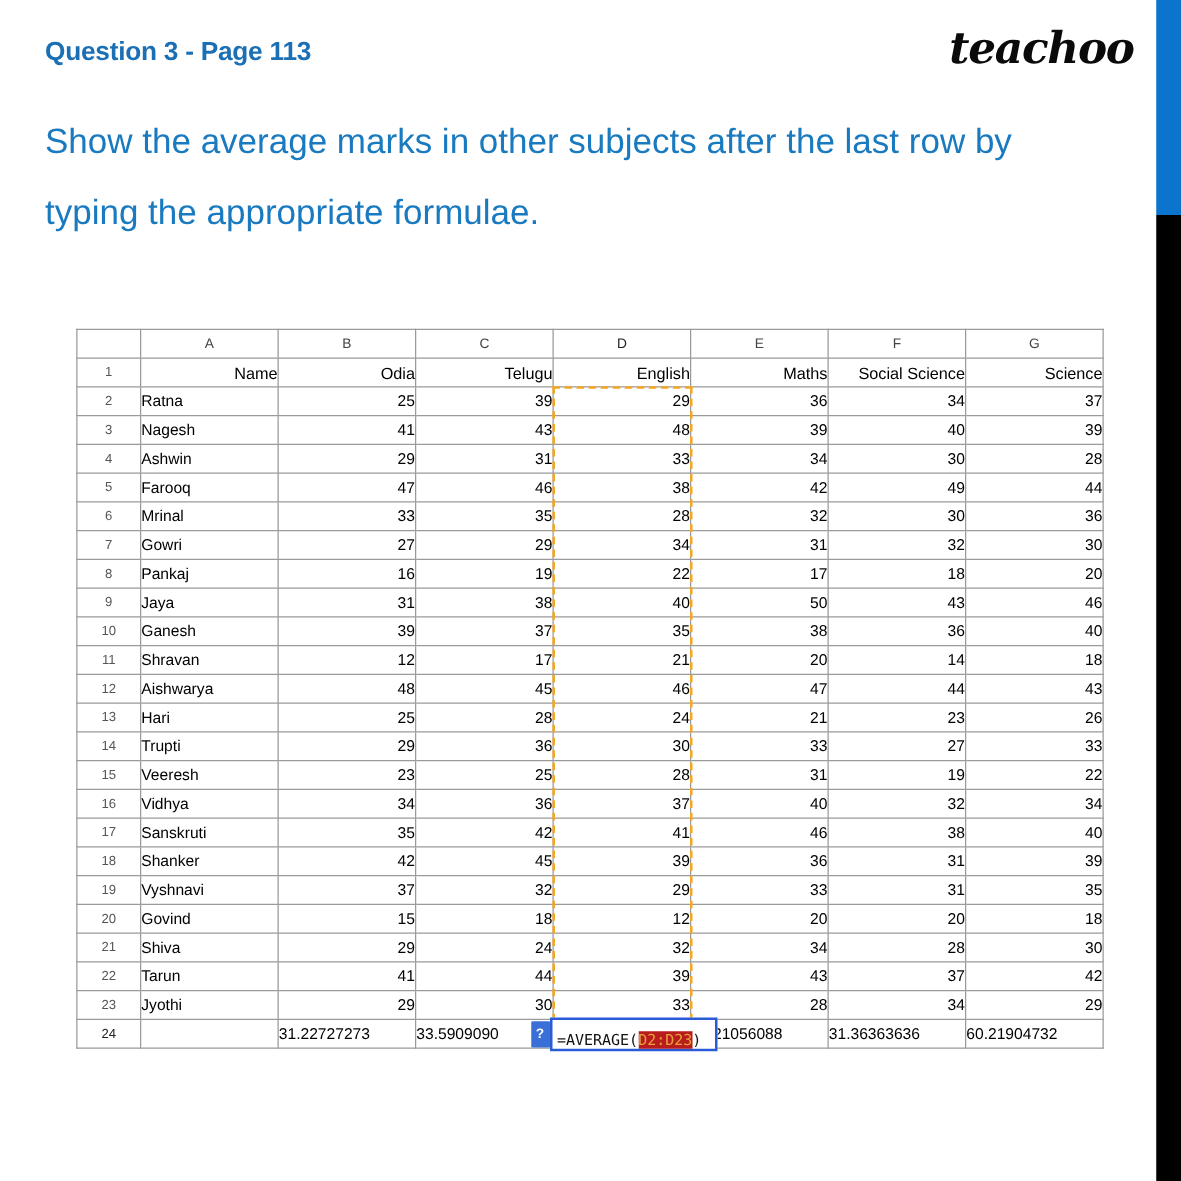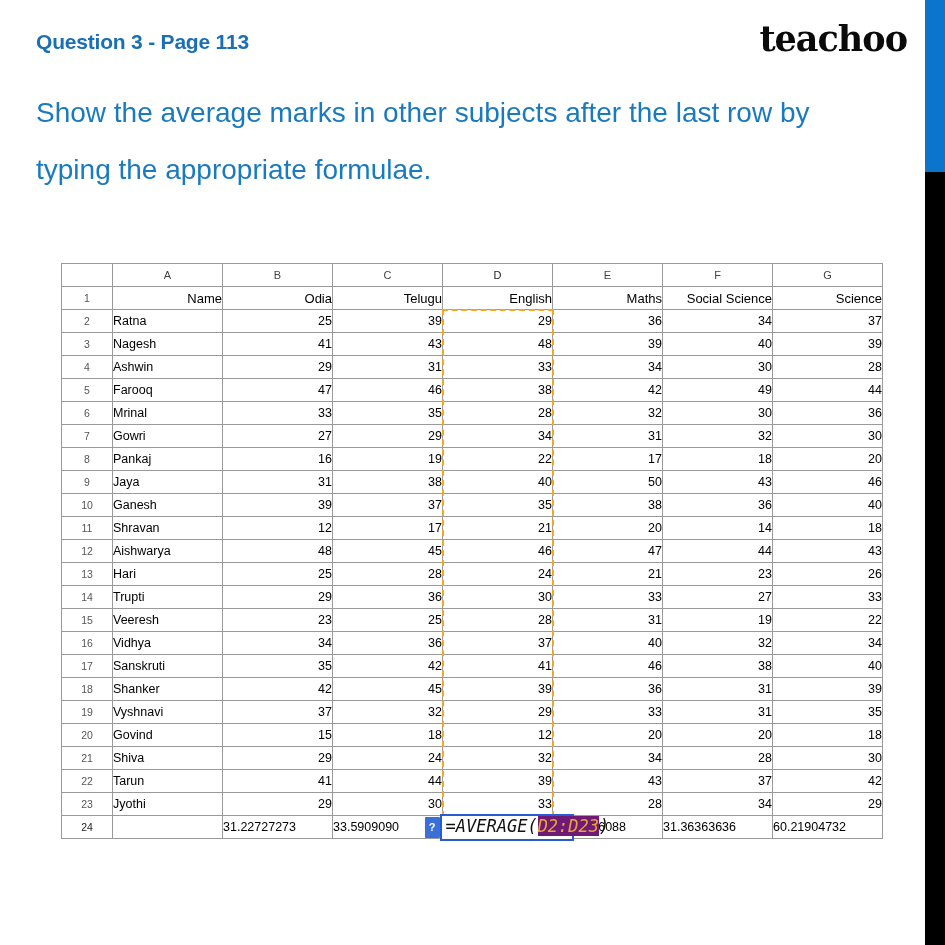--- a/index.html
+++ b/index.html
@@ -15,21 +15,21 @@
   #edge-black{position:absolute;right:0;top:172px;width:20px;height:773px;background:#000000;}
 
   
   #qtitle{
     position:absolute;left:36px;top:30px;
     font-size:21px;font-weight:bold;color:#1a6fb5;letter-spacing:-0.2px;
   }
   #brand{
     position:absolute;right:38px;top:18px;
     font-family:"DejaVu Serif", serif;
-    font-weight:bold;
+    font-style:italic;font-weight:bold;
     font-size:35px;color:#0a0a0a;letter-spacing:-1px;text-align:center;
   }
   #qtext{
     position:absolute;left:36px;top:84px;width:830px;
     font-size:28px;color:#1a7ac0;line-height:57px;font-weight:400;
   }
 
   
   #sheet{
     position:absolute;left:61px;top:263px;
@@ -91,29 +91,28 @@
     box-sizing:border-box;
   }
 
   
   #fx-box{
     position:absolute;
     border:2px solid #2a5bd7;
     background:#ffffff;
     box-sizing:border-box;
     font-family:"DejaVu Sans Mono", monospace;
-    font-size:17px;
+    font-size:12px;
     color:#111;
-    display:flex;align-items:flex-start;
+    display:flex;align-items:flex-end;
     padding-left:4px;
     white-space:nowrap;
     z-index:6;
-    font-style:italic;
-  }
-  #fx-box .ref{color:#e8a33d;background:#701a75;}
+  }
+  #fx-box .ref{color:#e8a33d;background:#b91c1c;}
   #fx-help{
     position:absolute;
     width:15px;height:18px;
     background:#3a6fd8;color:#fff;
     font-size:11px;font-weight:bold;
     display:flex;align-items:center;justify-content:center;
     z-index:7;
     border-radius:1px;
   }
 </style>

